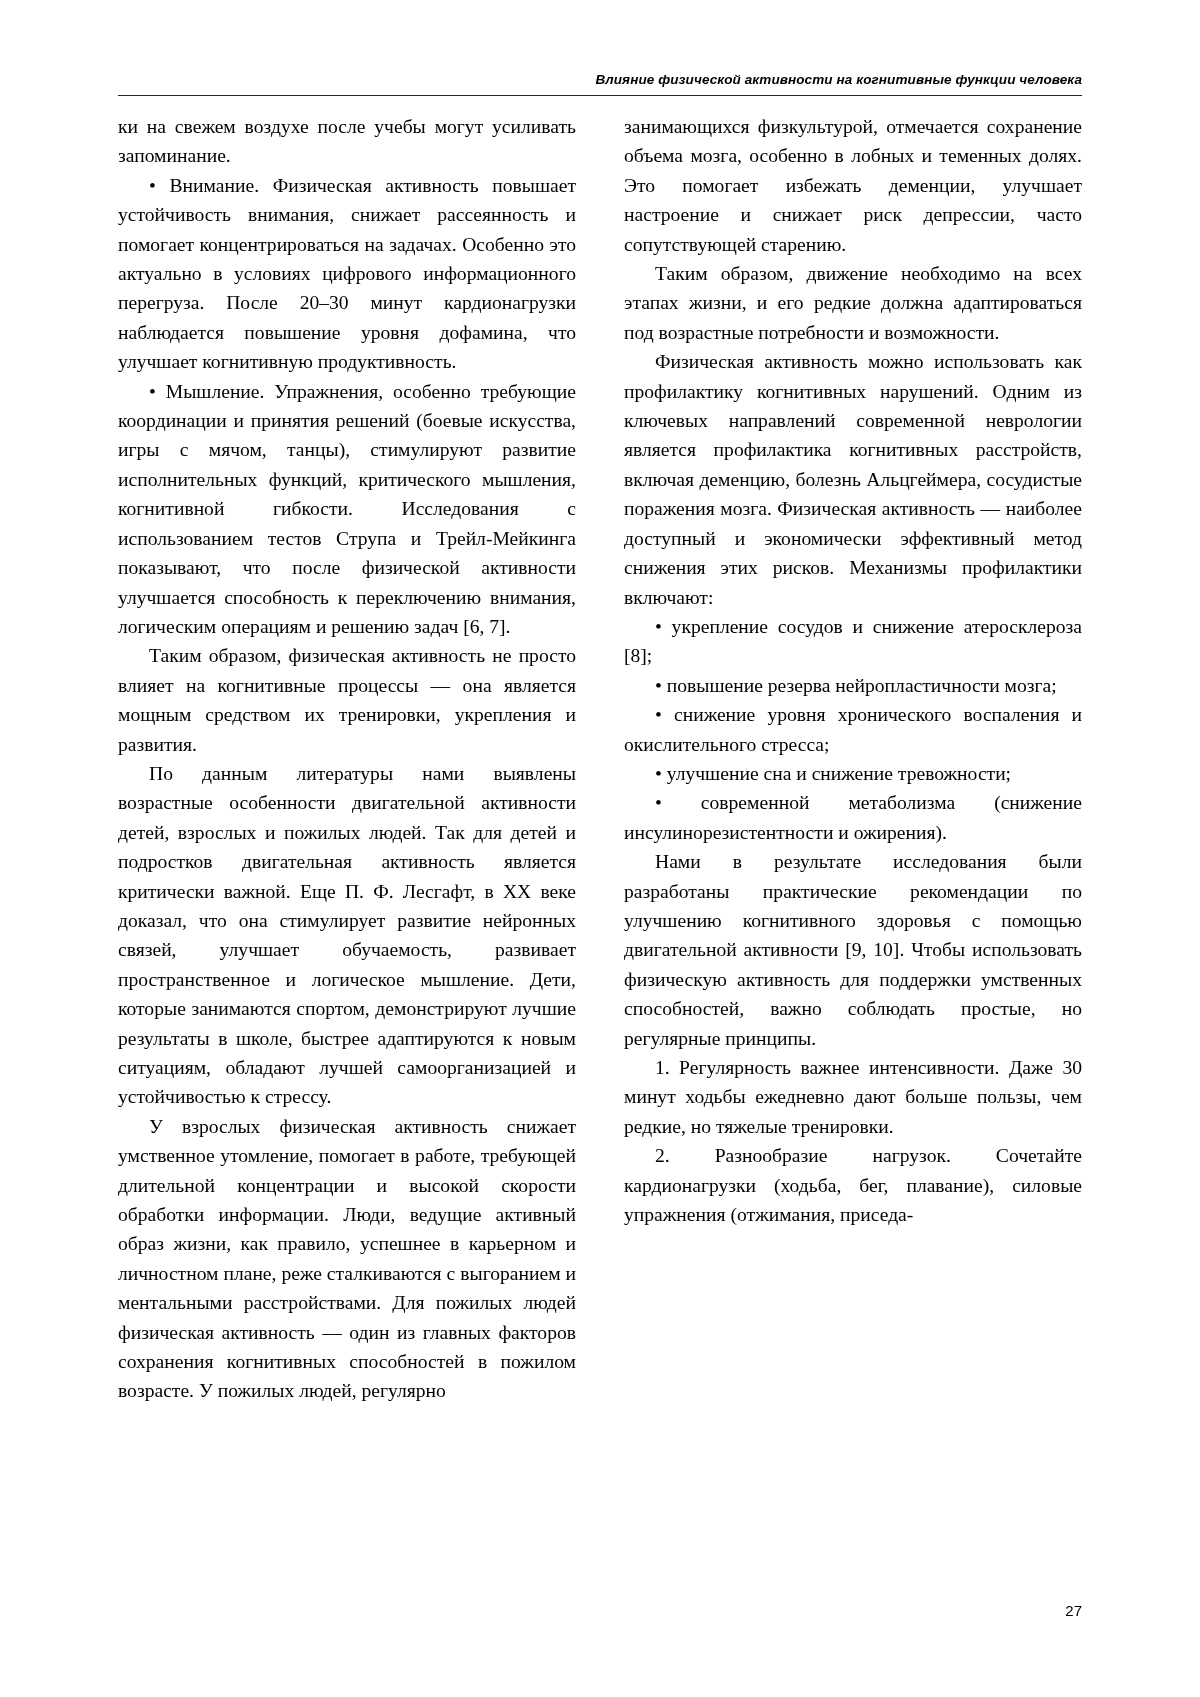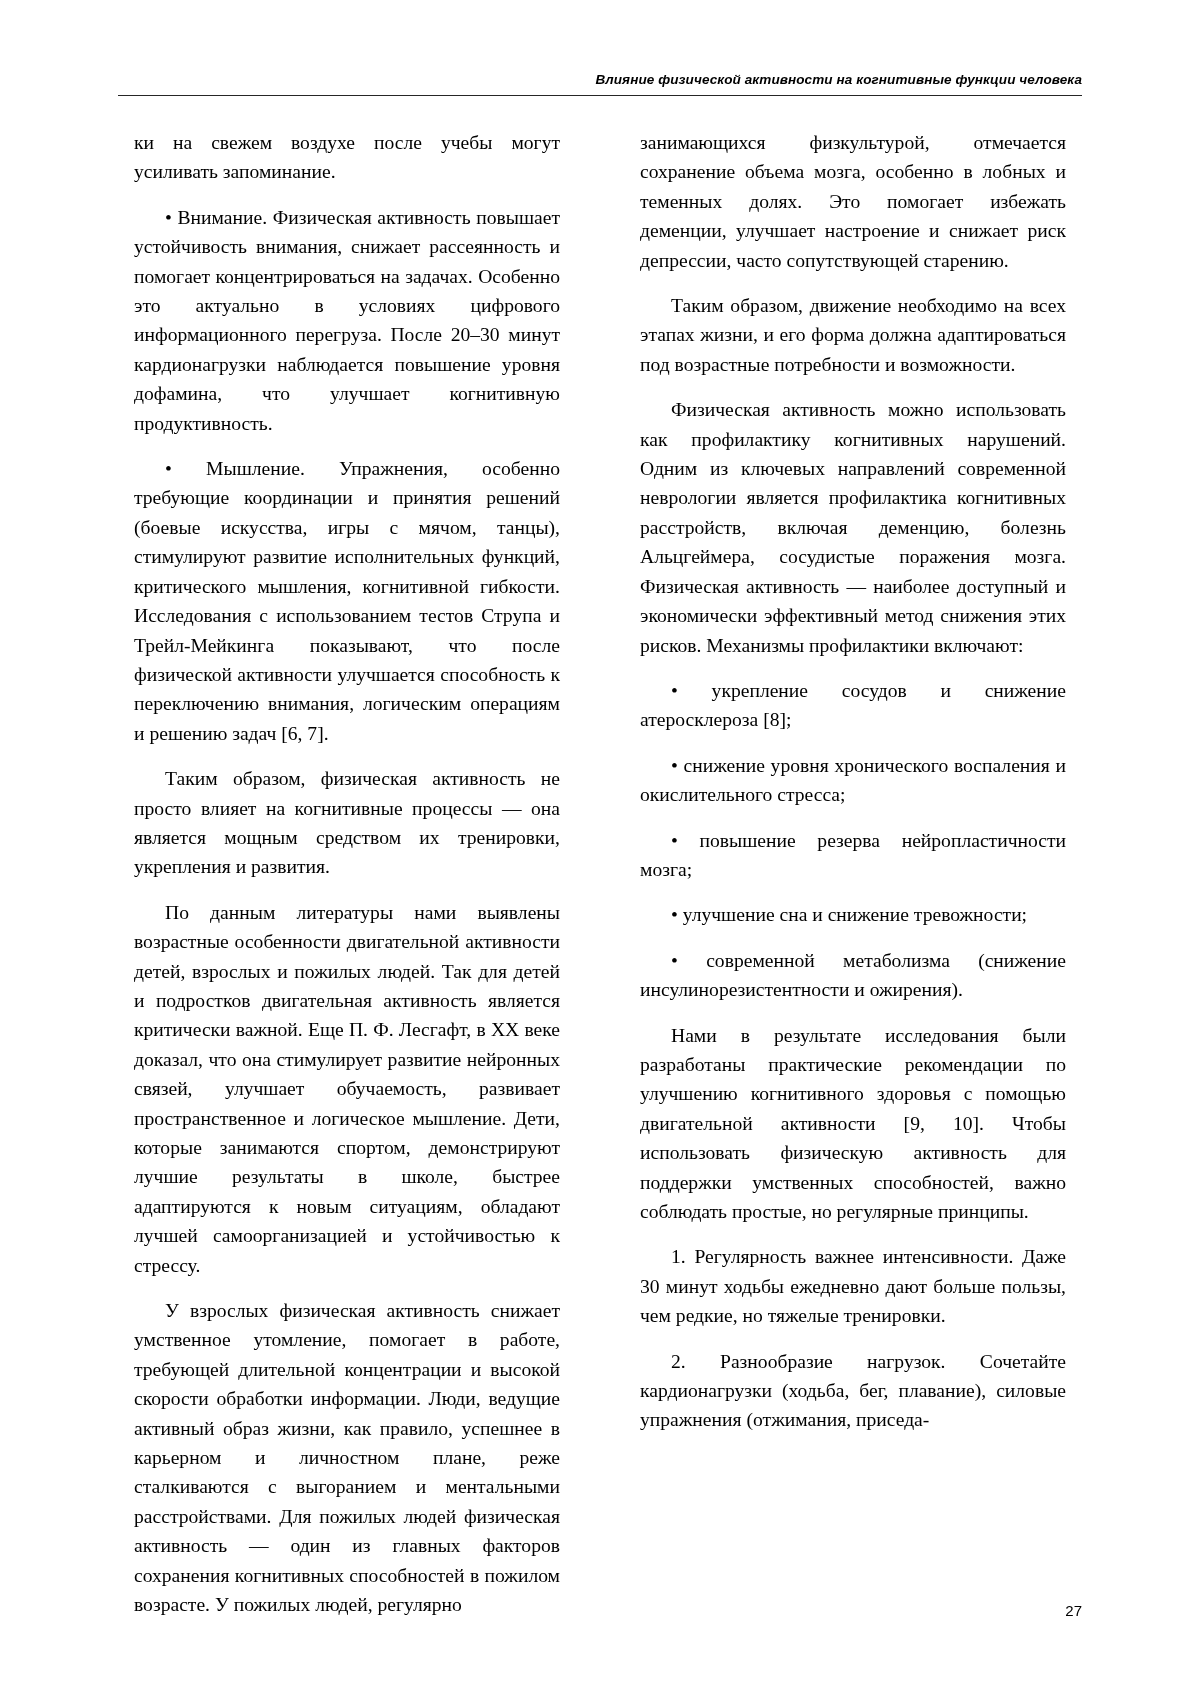--- a/index.html
+++ b/index.html
@@ -49,21 +49,21 @@
     top: 112px;
     left: 118px;
     width: 964px;
     display: flex;
     gap: 48px;
   }
   .col {
     width: 458px;
   }
   p {
-    margin: 16px;
+    margin: 0;
     font-size: 19.6px;
     line-height: 29.4px;
     text-align: justify;
     text-justify: inter-word;
     hyphens: manual;
     -webkit-hyphens: manual;
   }
   p.ind { text-indent: 31px; }
   p.bullet { text-indent: 31px; }
   p.noind { text-indent: 0; }
@@ -90,25 +90,25 @@
       <p class="noind">ки на свежем воздухе после учебы могут усиливать запоминание.</p>
       <p class="bullet">• Внимание. Физическая активность повышает устойчивость внимания, снижает рассеянность и помогает концентрироваться на задачах. Особенно это актуально в условиях цифрового информационного перегруза. После 20–30 минут кардионагрузки наблюдается повышение уровня дофамина, что улучшает когнитивную продуктивность.</p>
       <p class="bullet">• Мышление. Упражнения, особенно требующие координации и принятия решений (боевые искусства, игры с мячом, танцы), стимулируют развитие исполнительных функций, критического мышления, когнитивной гибкости. Исследования с использованием тестов Струпа и Трейл-Мейкинга показывают, что после физической активности улучшается способность к переключению внимания, логическим операциям и решению задач [6, 7].</p>
       <p class="ind">Таким образом, физическая активность не просто влияет на когнитивные процессы — она является мощным средством их тренировки, укрепления и развития.</p>
       <p class="ind">По данным литературы нами выявлены возрастные особенности двигательной активности детей, взрослых и пожилых людей. Так для детей и подростков двигательная активность является критически важной. Еще П. Ф. Лесгафт, в XX веке доказал, что она стимулирует развитие нейронных связей, улучшает обучаемость, развивает пространственное и логическое мышление. Дети, которые занимаются спортом, демонстрируют лучшие результаты в школе, быстрее адаптируются к новым ситуациям, обладают лучшей самоорганизацией и устойчивостью к стрессу.</p>
       <p class="ind">У взрослых физическая активность снижает умственное утомление, помогает в работе, требующей длительной концентрации и высокой скорости обработки информации. Люди, ведущие активный образ жизни, как правило, успешнее в карьерном и личностном плане, реже сталкиваются с выгоранием и ментальными расстройствами. Для пожилых людей физическая активность — один из главных факторов сохранения когнитивных способностей в пожилом возрасте. У пожилых людей, регулярно</p>
     </div>
 
     <div class="col">
       <p class="noind">занимающихся физкультурой, отмечается сохранение объема мозга, особенно в лобных и теменных долях. Это помогает избежать деменции, улучшает настроение и снижает риск депрессии, часто сопутствующей старению.</p>
-      <p class="ind">Таким образом, движение необходимо на всех этапах жизни, и его форма должна адаптироваться под возрастные потребности и возможности.</p>
+      <p class="ind">Таким образом, движение необходимо на всех этапах жизни, и его редкие должна адаптироваться под возрастные потребности и возможности.</p>
       <p class="ind">Физическая активность можно использовать как профилактику когнитивных нарушений. Одним из ключевых направлений современной неврологии является профилактика когнитивных расстройств, включая деменцию, болезнь Альцгеймера, сосудистые поражения мозга. Физическая активность — наиболее доступный и экономически эффективный метод снижения этих рисков. Механизмы профилактики включают:</p>
       <p class="bullet">• укрепление сосудов и снижение атеросклероза [8];</p>
+      <p class="bullet">• повышение резерва нейропластичности мозга;</p>
       <p class="bullet">• снижение уровня хронического воспаления и окислительного стресса;</p>
-      <p class="bullet">• повышение резерва нейропластичности мозга;</p>
       <p class="bullet">• улучшение сна и снижение тревожности;</p>
       <p class="bullet">• современной метаболизма (снижение инсулинорезистентности и ожирения).</p>
       <p class="ind">Нами в результате исследования были разработаны практические рекомендации по улучшению когнитивного здоровья с помощью двигательной активности [9, 10]. Чтобы использовать физическую активность для поддержки умственных способностей, важно соблюдать простые, но регулярные принципы.</p>
       <p class="ind">1. Регулярность важнее интенсивности. Даже 30 минут ходьбы ежедневно дают больше пользы, чем редкие, но тяжелые тренировки.</p>
       <p class="ind">2. Разнообразие нагрузок. Сочетайте кардионагрузки (ходьба, бег, плавание), силовые упражнения (отжимания, приседа-</p>
     </div>
 
   </div>
 
   <div class="folio">27</div>

